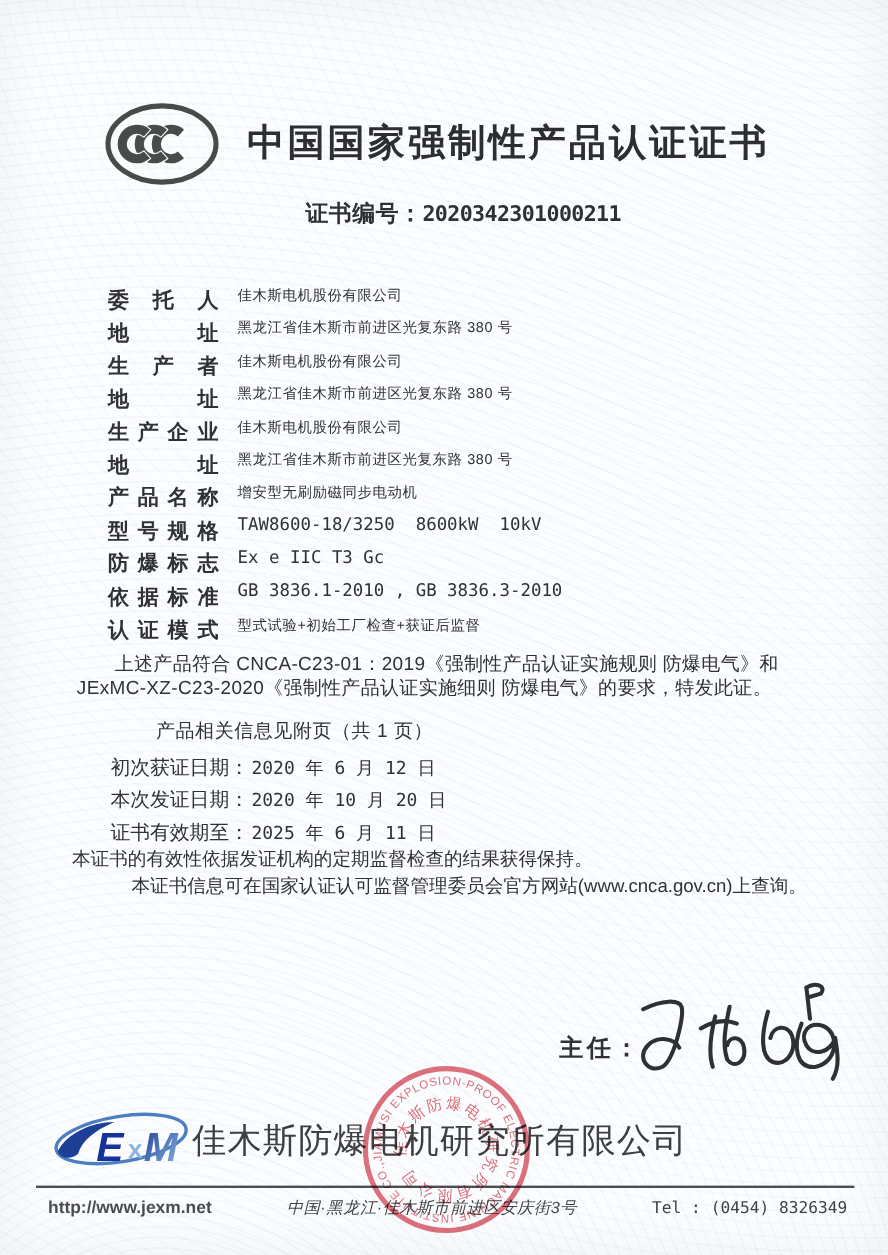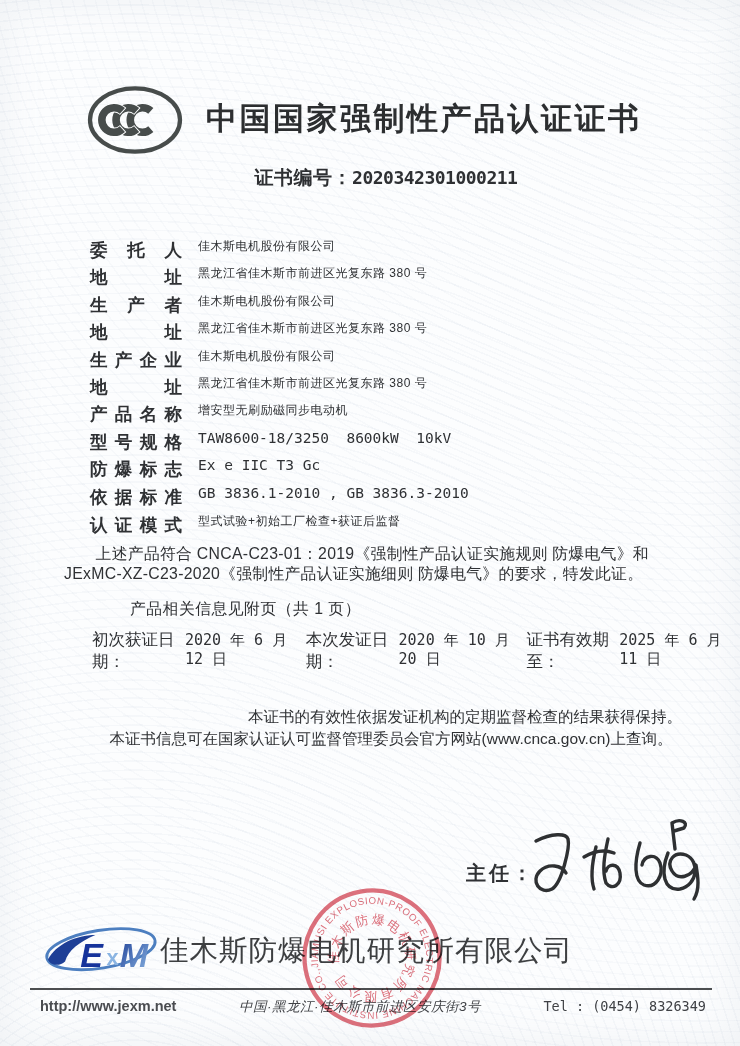--- a/index.html
+++ b/index.html
@@ -49,26 +49,26 @@
     font-size:14.5px;letter-spacing:0;
   }
 
   .statement{
     left:64px;top:544px;width:616px;
     font-size:15.8px;line-height:19.8px;color:#2f3134;
     text-indent:2em;letter-spacing:0.3px;
   }
   .attachment{left:92px;top:599px;font-size:15.8px;color:#2f3134;letter-spacing:0.5px;margin-left:38px;}
 
-  .dates{left:92px;top:629px;display:flex;flex-direction:row;}
+  .dates{left:92px;top:629px;display:flex;flex-direction:column;}
   .drow{height:27.2px;font-size:16.5px;color:#2f3134;display:flex;align-items:baseline;}
   .drow .dval{font-family:"DejaVu Sans Mono","Liberation Sans",sans-serif;font-size:15px;margin-left:2px;}
 
   .validity{left:60px;top:706px;width:622px;font-size:15.5px;line-height:21.8px;color:#2f3134;}
-  .validity .l1{text-align:right;}
+  .validity .l1{text-align:left;}
   .validity .l2{text-align:center;margin-left:40px;}
 
   .sign-label{left:466px;top:860px;font-size:20px;font-weight:600;letter-spacing:3px;color:#2f3134;font-family:Liberation Mono, monospace;}
   .signature{left:522px;top:812px;width:200px;height:102px;}
 
   
   .jexm-logo{left:36px;top:918px;width:128px;height:68px;}
   .company{
     left:160px;top:932px;font-size:28.5px;letter-spacing:1px;
     color:#3d3f41;font-weight:500;white-space:nowrap;

